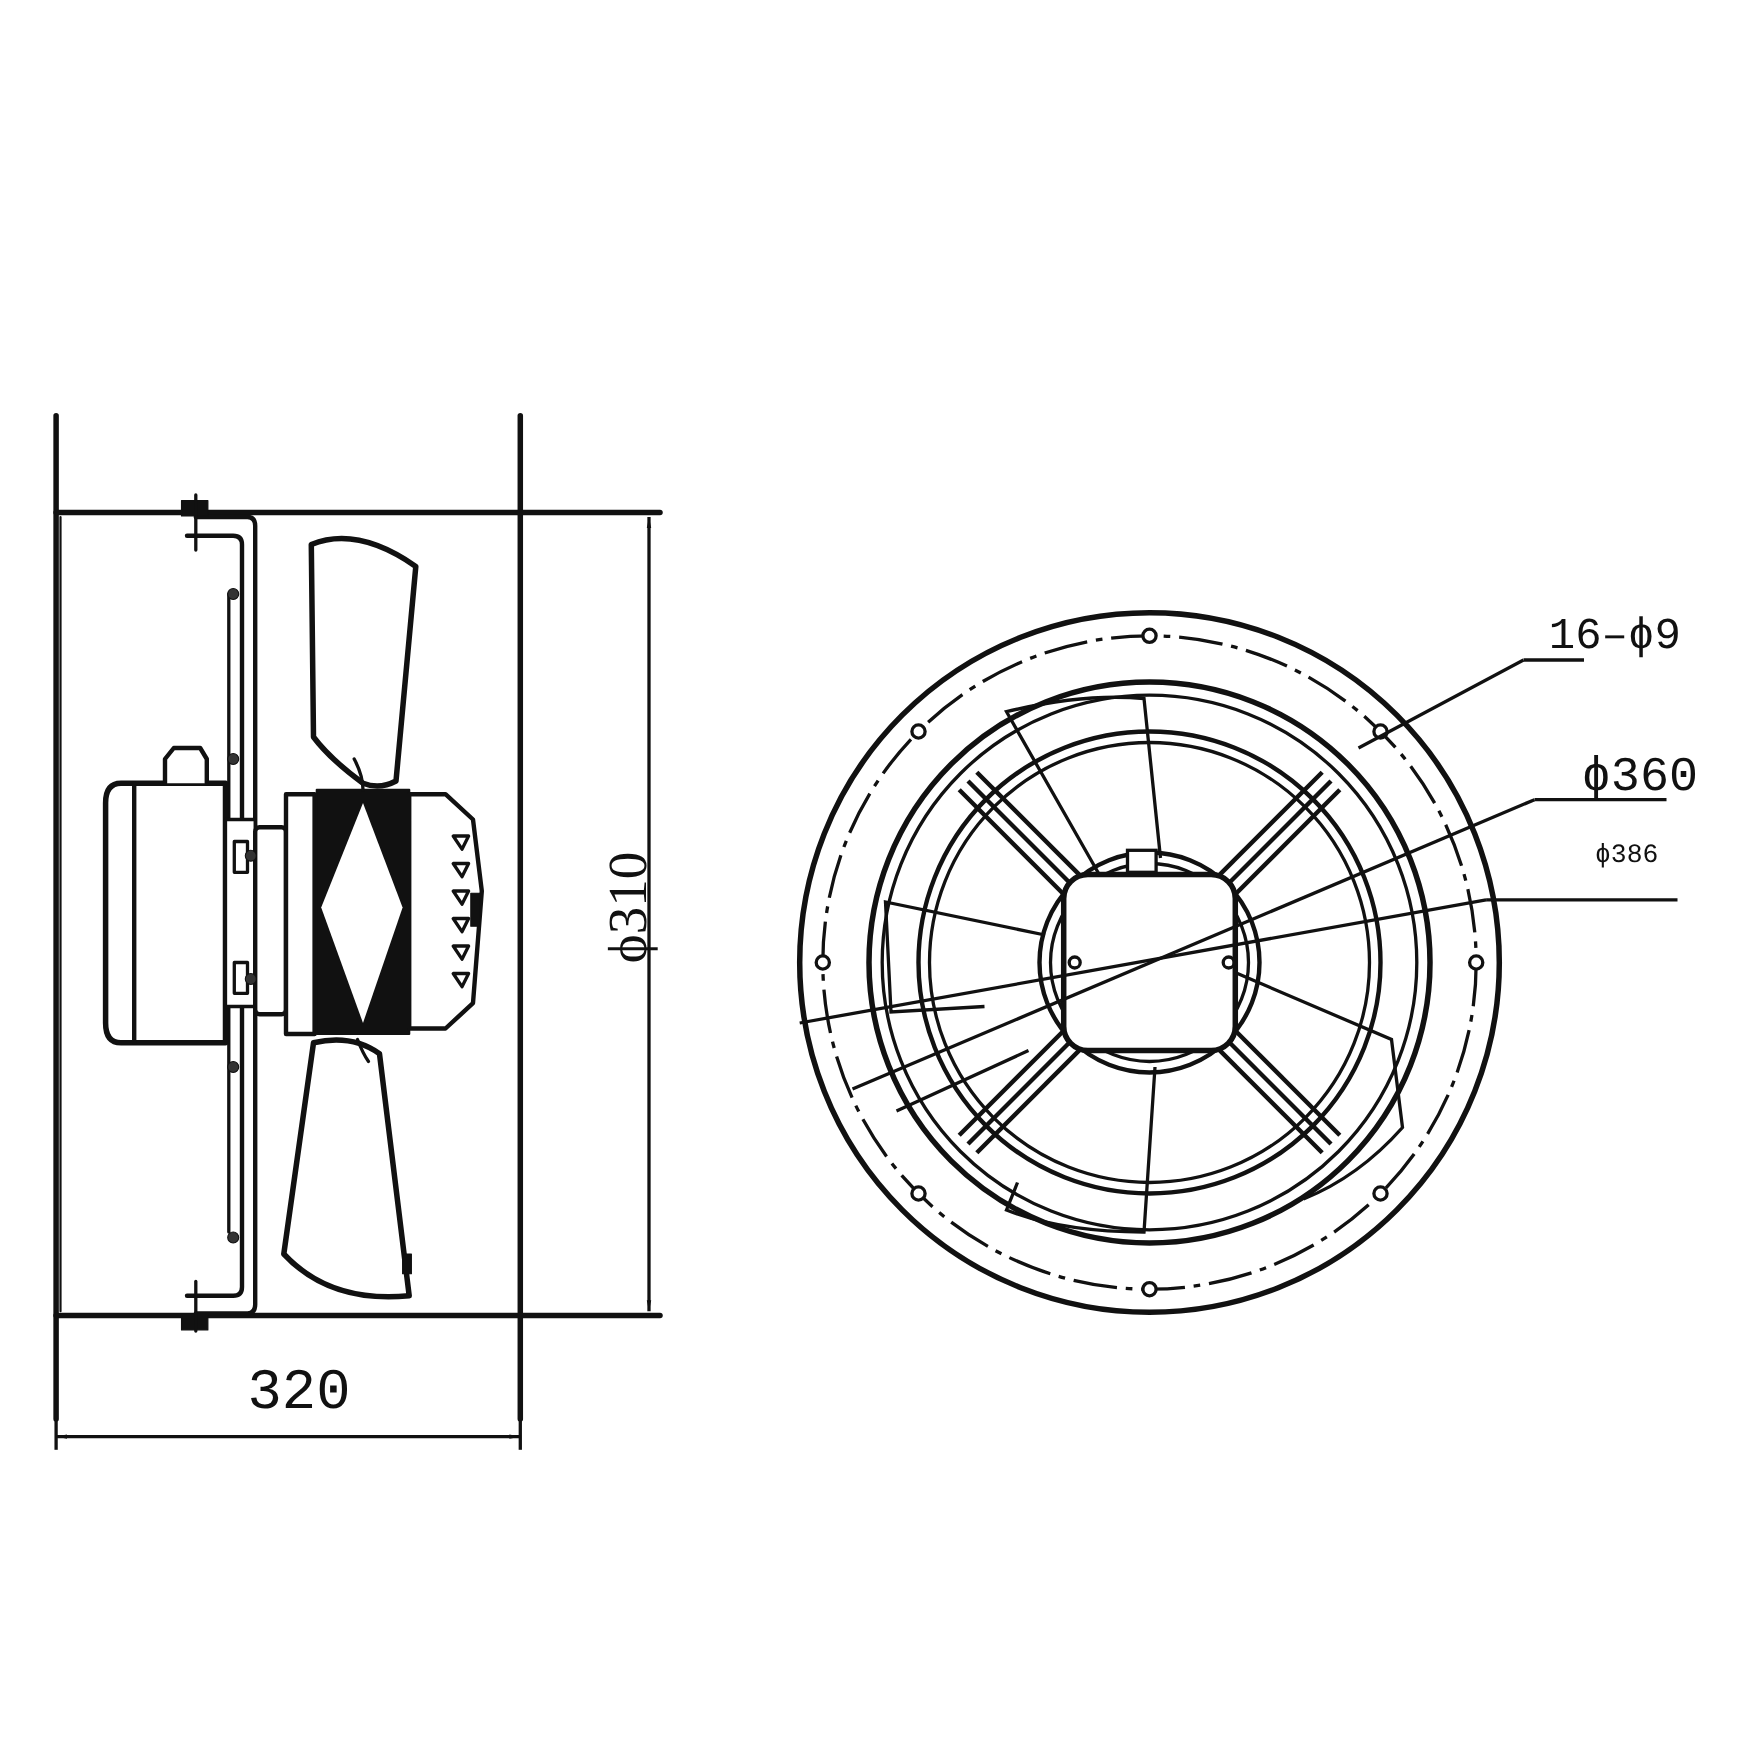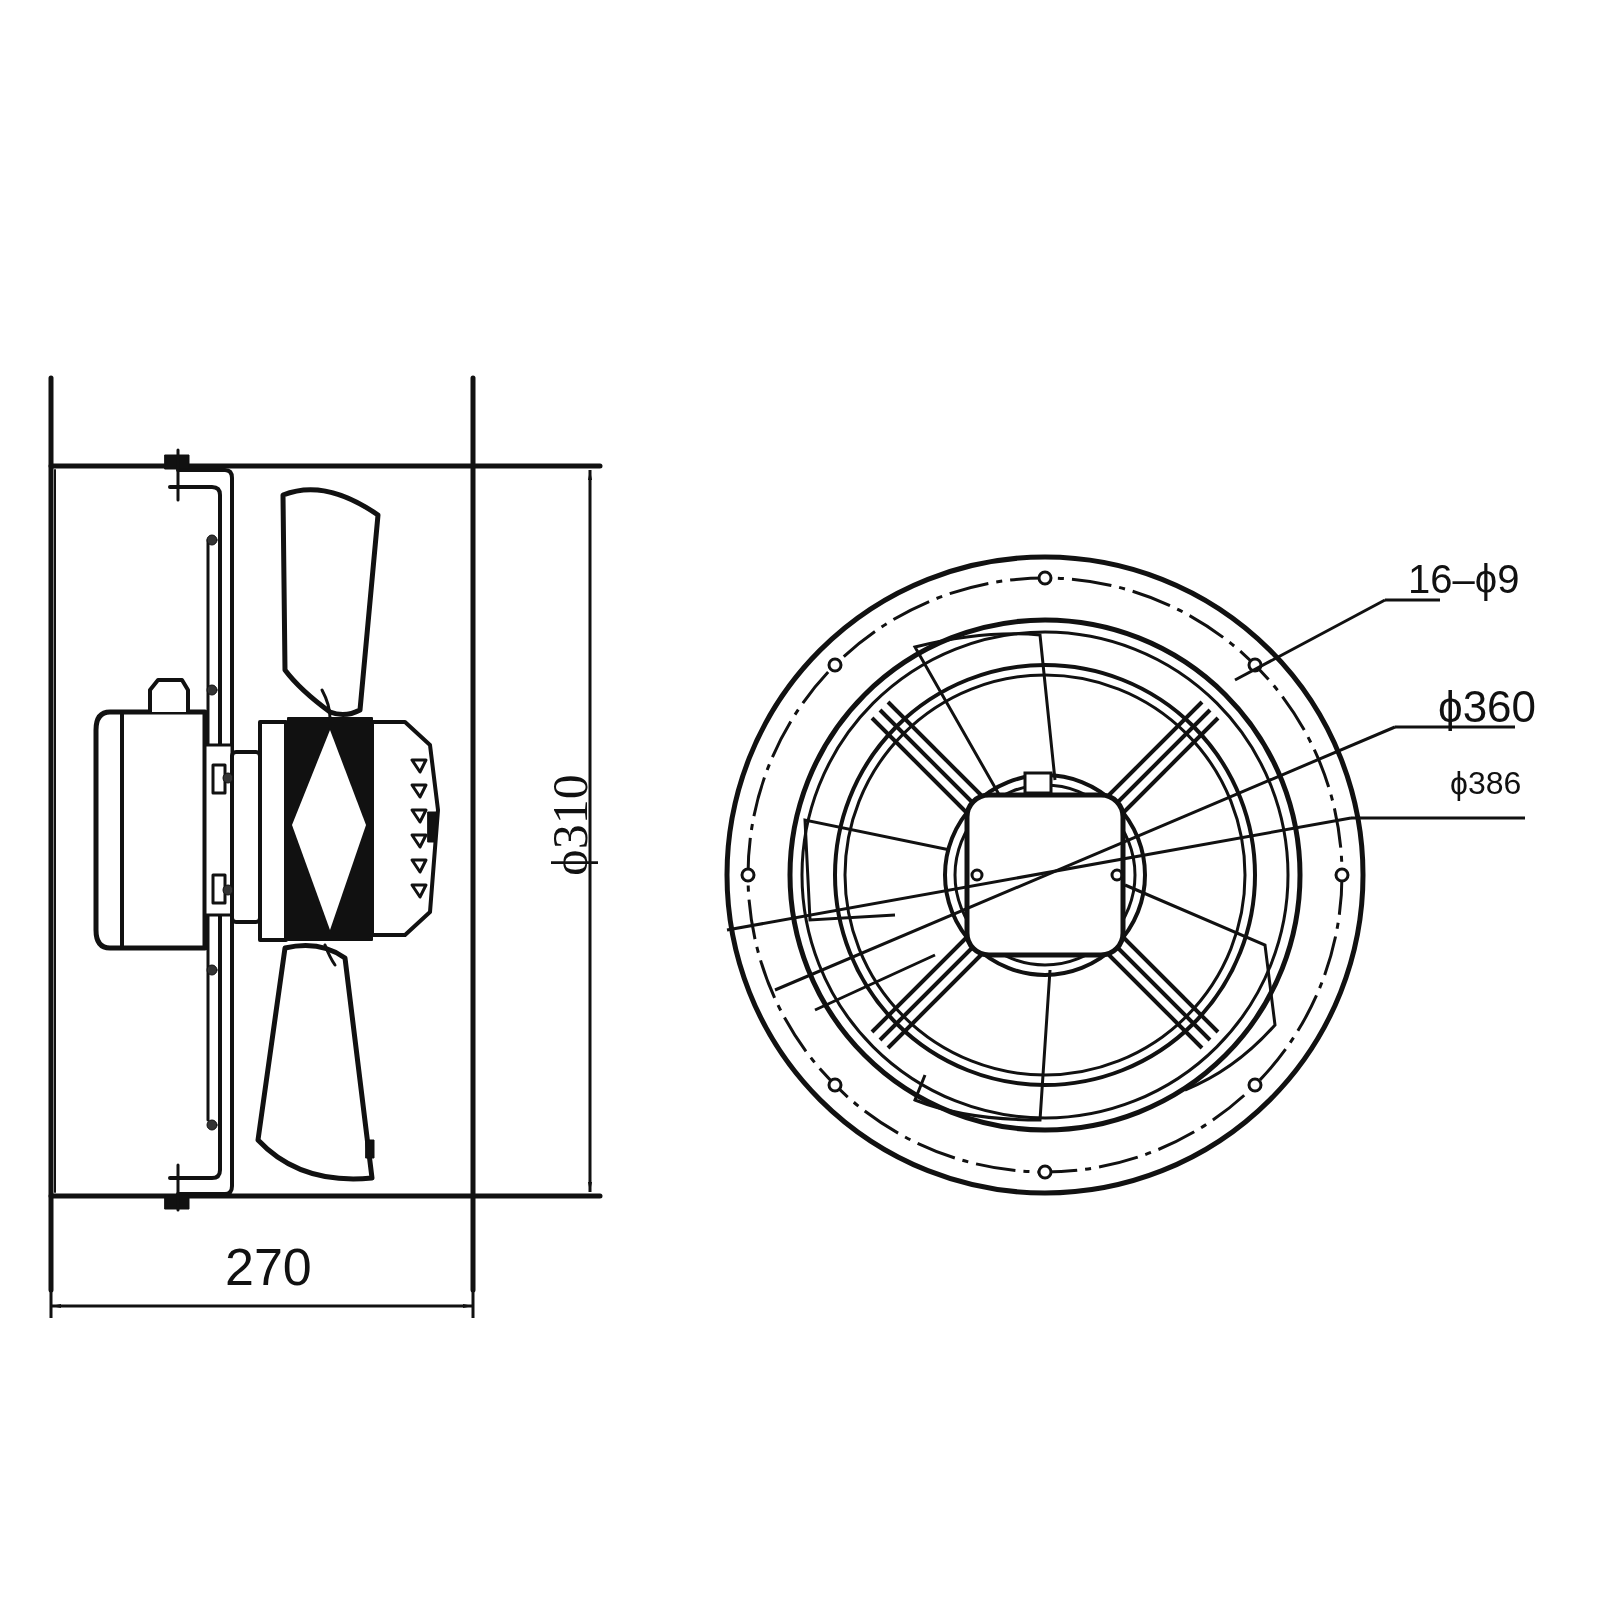--- a/index.html
+++ b/index.html
@@ -1,25 +1,25 @@
 <!DOCTYPE html>
 <html><head>
 <meta charset="utf-8">
 <style>
   html, body { margin: 0; padding: 0; background: #ffffff; }
   body { width: 1600px; height: 1600px; position: relative; overflow: hidden; }
   #drawing { position: absolute; left: 0; top: 0; width: 1600px; height: 1600px; }
   .label-310 { position: absolute; left: 510px; top: 795px; width: 120px; height: 60px;
     transform: rotate(-90deg); transform-origin: center center; text-align: center;
     font-family: "Liberation Serif", "DejaVu Serif", serif; font-size: 50px; line-height: 60px; color: #111; }
-  .label { position: absolute; font-family: Liberation Sans, sans-serif; color: #111; white-space: nowrap; }
+  .label { position: absolute; font-family: Liberation Mono, monospace; color: #111; white-space: nowrap; }
   .label-180 { left: 225px; top: 1237px; font-size: 52px; }
   .label-holes { left: 1408px; top: 557px; font-size: 40px; }
   .label-360 { left: 1438px; top: 682px; font-size: 44px; }
-  .label-386 { left: 1450px; top: 765px; font-size: 32px; }
+  .label-386 { left: 1450px; top: 765px; font-size: 24px; }
 </style>
 </head>
 <body>
 
 <svg id="drawing" viewBox="0 0 1600 1600" xmlns="http://www.w3.org/2000/svg">
   <defs>
     <marker id="arrow" viewBox="0 0 10 10" refX="10" refY="5" markerWidth="10" markerHeight="10" orient="auto-start-reverse" markerUnits="userSpaceOnUse">
       <path d="M0,3 L10,5 L0,7 Z" fill="#111"></path>
     </marker>
   </defs>
@@ -144,16 +144,16 @@
       <line x1="306" y1="-57" x2="480" y2="-57"></line>
       <line x1="-270" y1="115" x2="350" y2="-148"></line>
       <line x1="350" y1="-148" x2="470" y2="-148"></line>
       <line x1="190" y1="-195" x2="340" y2="-275"></line>
       <line x1="340" y1="-275" x2="395" y2="-275"></line>
     </g>
   </g>
 </svg>
 
 <div class="label-310">ϕ310</div>
-<div class="label label-180">270</div>
+<div class="label label-180">320</div>
 <div class="label label-holes">16–ϕ9</div>
 <div class="label label-360">ϕ360</div>
 <div class="label label-386">ϕ386</div>
 
 </body></html>

